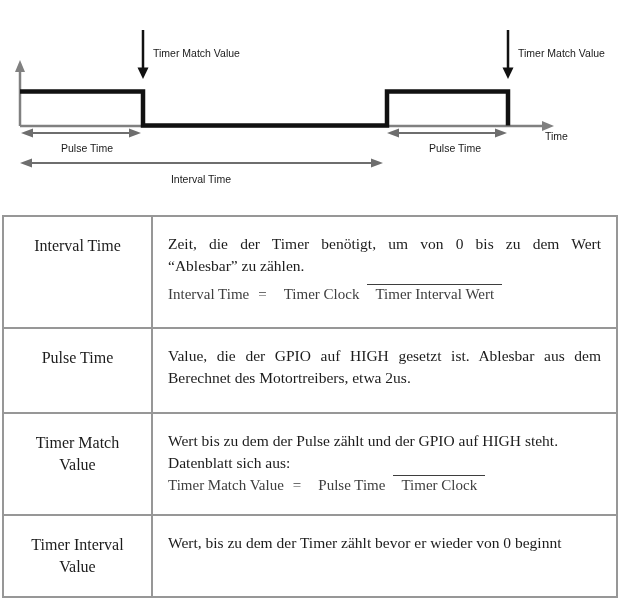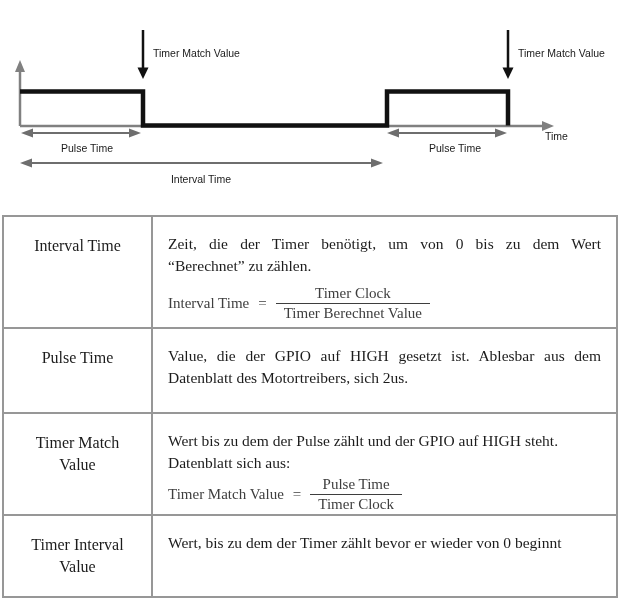--- a/index.html
+++ b/index.html
@@ -54,21 +54,21 @@
   .formula {
     display:flex;
     align-items:center;
     margin-top:7px;
     color:#3e3e3e;
     font-size:15px;
     line-height:19px;
   }
   .formula.tight { margin-top:1px; }
   .formula .eq { margin:0 9px; }
-  .frac { display:inline-flex; flex-direction:column; align-items:center; text-align:center; }
+  .frac { display:inline-flex; flex-direction:row; align-items:center; text-align:center; }
   .frac .num, .frac .den { padding:0 8px; }
   .frac .den { border-top:1.3px solid #3e3e3e; }
 </style>
 </head>
 <body>
 
 <div class="diagram-wrap">
   <svg width="623" height="205" viewBox="0 0 623 205" xmlns="http://www.w3.org/2000/svg">
 
     <line x1="20" y1="126" x2="20" y2="70" stroke="#808080" stroke-width="2.5"></line>
@@ -106,39 +106,39 @@
 </div>
 
 <table class="deftable">
   <tbody>
     <tr class="row-1">
       <td class="term-cell">
         <span class="line">Interval Time</span>
       </td>
       <td class="desc-cell">
         <span class="line just">Zeit, die der Timer benötigt, um von 0 bis zu dem Wert</span>
-        <span class="line">“Berechnet” zu zählen.</span>
+        <span class="line">“Ablesbar” zu zählen.</span>
         <div class="formula">
           <span>Interval Time</span>
           <span class="eq">=</span>
           <span class="frac">
             <span class="num">Timer Clock</span>
-            <span class="den">Timer Berechnet Value</span>
+            <span class="den">Timer Interval Wert</span>
           </span>
         </div>
       </td>
     </tr>
 
     <tr class="row-2">
       <td class="term-cell">
         <span class="line">Pulse Time</span>
       </td>
       <td class="desc-cell">
         <span class="line just">Value, die der GPIO auf HIGH gesetzt ist. Ablesbar aus dem</span>
-        <span class="line">Datenblatt des Motortreibers, sich 2us.</span>
+        <span class="line">Berechnet des Motortreibers, etwa 2us.</span>
       </td>
     </tr>
 
     <tr class="row-3">
       <td class="term-cell">
         <span class="line">Timer Match</span>
         <span class="line">Value</span>
       </td>
       <td class="desc-cell">
         <span class="line">Wert bis zu dem der Pulse zählt und der GPIO auf HIGH steht.</span>

